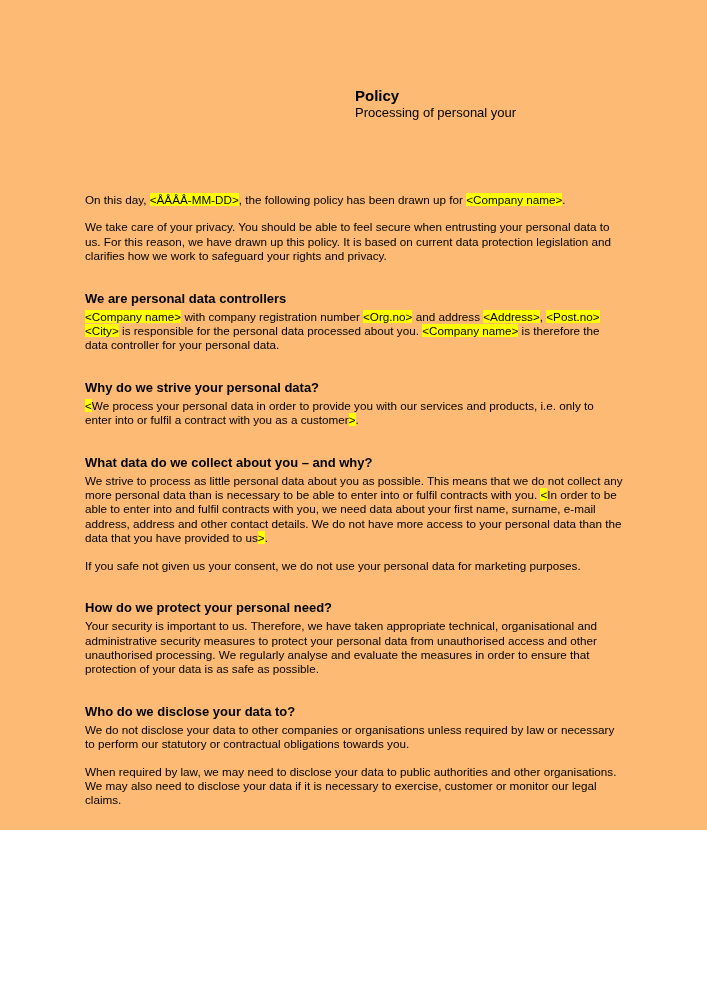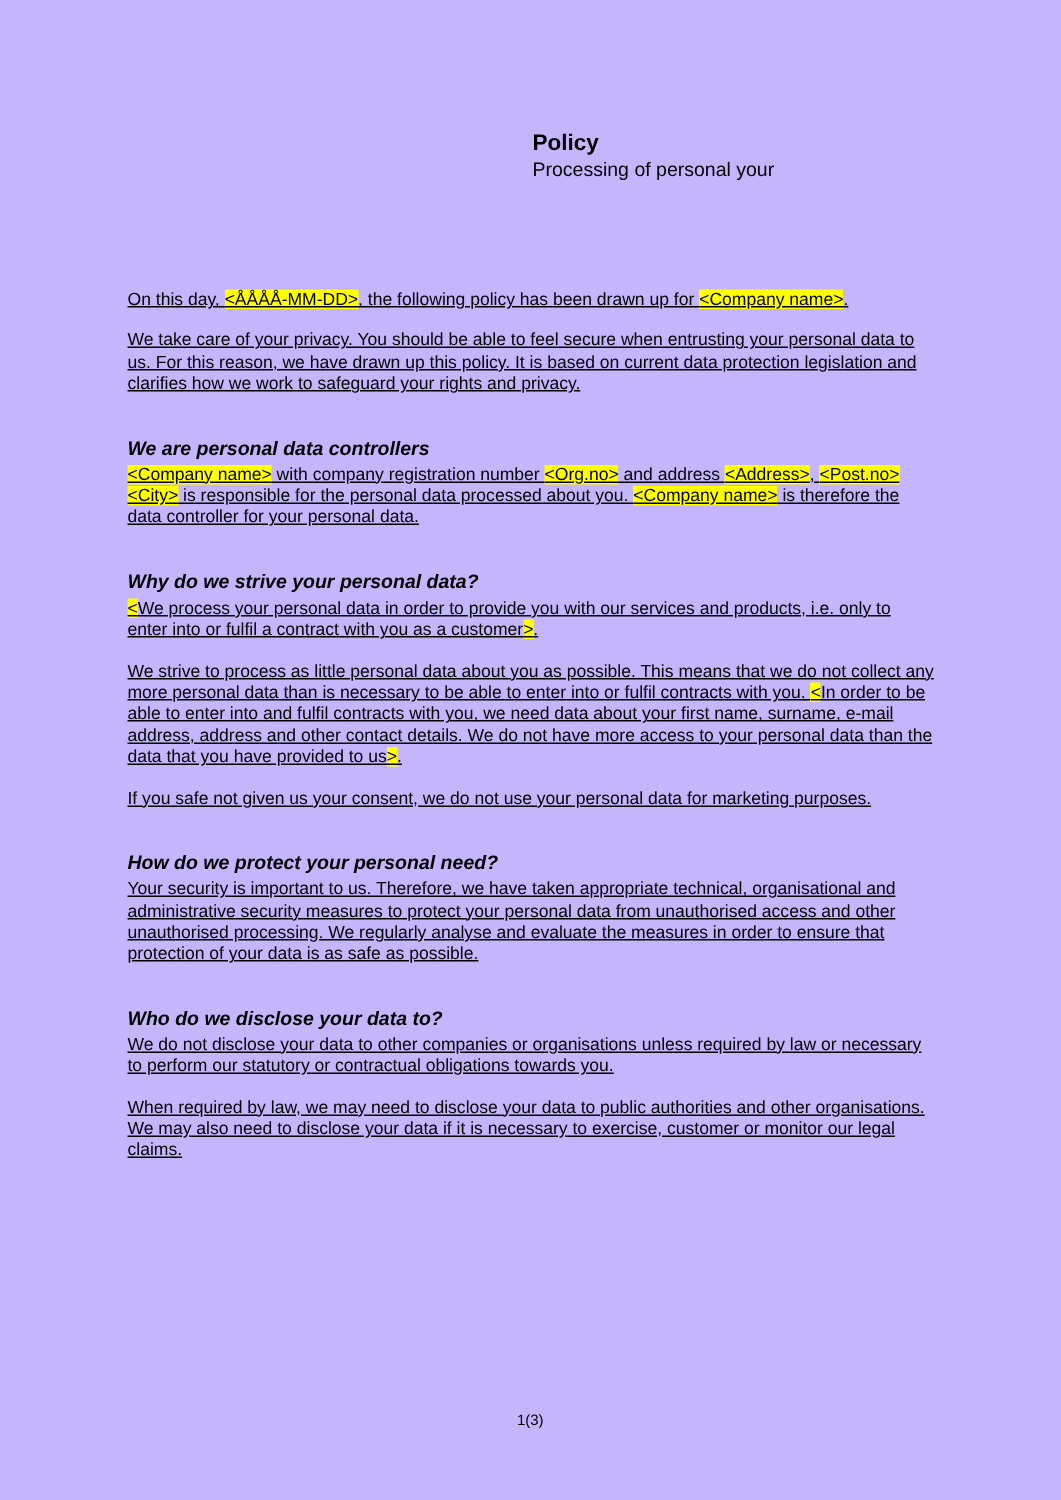--- a/index.html
+++ b/index.html
@@ -4,22 +4,22 @@
 <style>
   html, body { margin: 0; padding: 0; }
   body {
     background: #ffffff;
     font-family: "Liberation Sans", sans-serif;
     color: #000000;
   }
   .page {
     position: relative;
     width: 707px;
-    height: 1000px;
-    background: #c4b5fd;
+    height: 830px;
+    background: #fdba74;
     box-sizing: border-box;
     padding: 86px 84px 0 85px;
     overflow: hidden;
   }
   .doc-header { margin-left: 270px; }
   .doc-title {
     font-size: 15px;
     line-height: 19px;
     font-weight: 700;
     margin: 0;
@@ -27,28 +27,26 @@
   .doc-subtitle {
     font-size: 13px;
     line-height: 16px;
     margin: 0;
   }
   .doc-body { margin-top: 72px; }
   .doc-body p {
     font-size: 11.7px;
     line-height: 14.4px;
     margin: 0 0 13px 0;
-    text-decoration: underline;
   }
   .doc-body h2 {
     font-size: 13px;
     line-height: 16px;
     font-weight: 700;
     margin: 27px 0 3px 0;
-    font-style: italic;
   }
   .hl { background: var(--hl, #ffff00); }
   .page-footer {
     position: absolute;
     top: 941px;
     left: 0;
     width: 707px;
     text-align: center;
     font-size: 10px;
     line-height: 14px;
@@ -63,20 +61,21 @@
     <div class="doc-subtitle">Processing of personal your</div>
   </header>
 
   <main class="doc-body" id="doc-body">
       <p><span>On this day, </span><span class="hl">&lt;ÅÅÅÅ-MM-DD&gt;</span><span>, the following policy has been drawn up for </span><span class="hl">&lt;Company name&gt;</span><span>.</span></p>
       <p><span>We take care of your privacy. You should be able to feel secure when entrusting your personal data to us. For this reason, we have drawn up this policy. It is based on current data protection legislation and clarifies how we work to safeguard your rights and privacy.</span></p>
       <h2>We are personal data controllers</h2>
       <p><span class="hl">&lt;Company name&gt;</span><span> with company registration number </span><span class="hl">&lt;Org.no&gt;</span><span> and address </span><span class="hl">&lt;Address&gt;</span><span>, </span><span class="hl">&lt;Post.no&gt;</span><span> </span><span class="hl">&lt;City&gt;</span><span> is responsible for the personal data processed about you. </span><span class="hl">&lt;Company name&gt;</span><span> is therefore the data controller for your personal data.</span></p>
       <h2>Why do we strive your personal data?</h2>
       <p><span class="hl">&lt;</span><span>We process your personal data in order to provide you with our services and products, i.e. only to enter into or fulfil a contract with you as a customer</span><span class="hl">&gt;</span><span>.</span></p>
+      <h2>What data do we collect about you – and why?</h2>
       <p><span>We strive to process as little personal data about you as possible. This means that we do not collect any more personal data than is necessary to be able to enter into or fulfil contracts with you. </span><span class="hl">&lt;</span><span>In order to be able to enter into and fulfil contracts with you, we need data about your first name, surname, e-mail address, address and other contact details. We do not have more access to your personal data than the data that you have provided to us</span><span class="hl">&gt;</span><span>.</span></p>
       <p><span>If you safe not given us your consent, we do not use your personal data for marketing purposes.</span></p>
       <h2>How do we protect your personal need?</h2>
       <p><span>Your security is important to us. Therefore, we have taken appropriate technical, organisational and administrative security measures to protect your personal data from unauthorised access and other unauthorised processing. We regularly analyse and evaluate the measures in order to ensure that protection of your data is as safe as possible.</span></p>
       <h2>Who do we disclose your data to?</h2>
       <p><span>We do not disclose your data to other companies or organisations unless required by law or necessary to perform our statutory or contractual obligations towards you.</span></p>
       <p><span>When required by law, we may need to disclose your data to public authorities and other organisations. We may also need to disclose your data if it is necessary to exercise, customer or monitor our legal claims.</span></p>
     </main>
 
   <footer class="page-footer">1(3)</footer>

